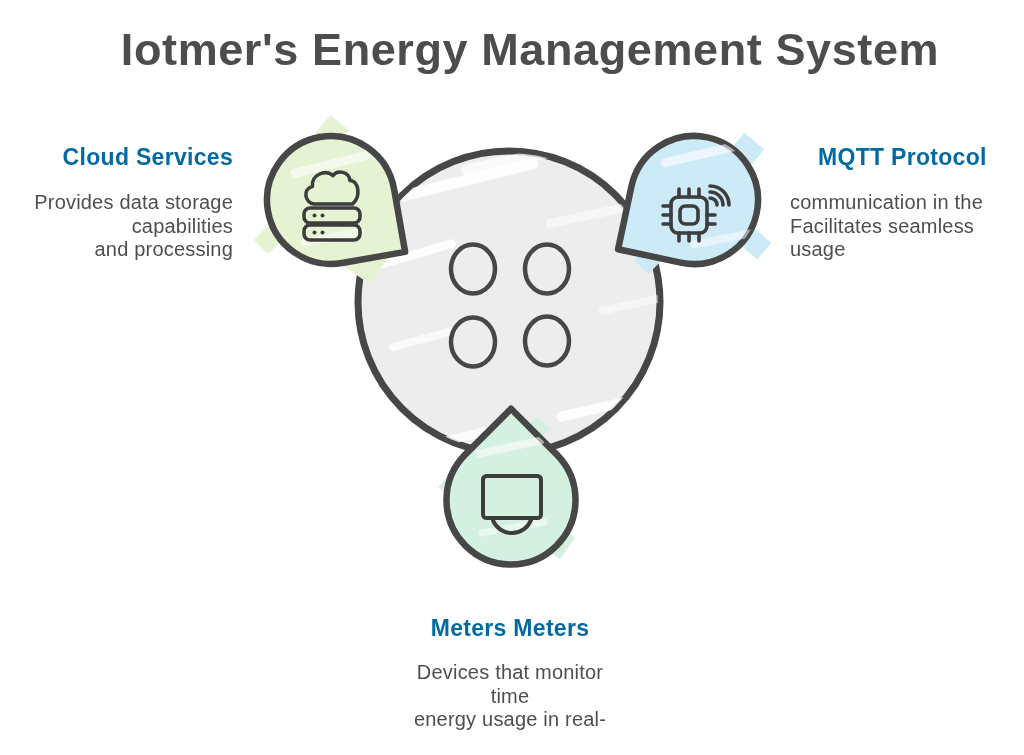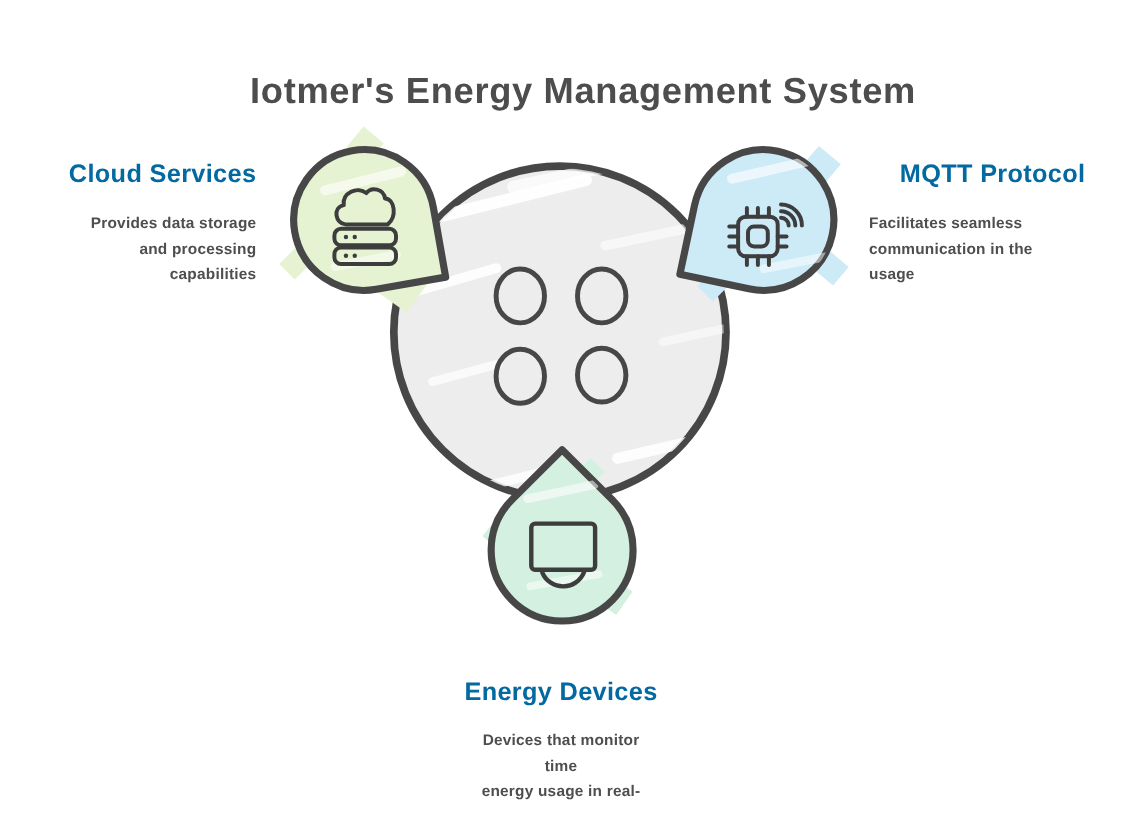--- a/index.html
+++ b/index.html
@@ -2,28 +2,28 @@
 <html><head>
 <meta charset="utf-8">
 <style>
   html,body{margin:0;padding:0;background:#ffffff;}
   .stage{
     position:relative;width:1024px;height:755px;background:#ffffff;overflow:hidden;
     font-family:"Liberation Sans","DejaVu Sans",sans-serif;
   }
   .title{
     position:absolute;top:24px;left:36px;width:988px;text-align:center;
-    font-size:33px;font-weight:700;letter-spacing:.6px;color:#4d4d4d;margin-top:40px;
+    font-size:45px;font-weight:700;letter-spacing:.6px;color:#4d4d4d;
   }
   svg.diagram{position:absolute;left:0;top:0;}
   .node-heading{
     position:absolute;font-size:23px;font-weight:700;letter-spacing:.3px;color:#0369a1;
   }
   .node-body{
-    position:absolute;font-size:14px;font-weight:700;line-height:23.5px;
+    position:absolute;font-size:20px;font-weight:400;line-height:23.5px;
     letter-spacing:.2px;color:#4e4e4e;
   }
   .cloud-heading{top:144px;left:13px;width:220px;text-align:right;}
   .cloud-body{top:191px;left:13px;width:220px;text-align:right;}
   .mqtt-heading{top:144px;left:790px;width:230px;text-align:left;margin-left:28px;}
   .mqtt-body{top:191px;left:790px;width:225px;text-align:left;}
   .meters-heading{top:615px;left:310px;width:400px;text-align:center;}
   .meters-body{top:661px;left:310px;width:400px;text-align:center;}
 </style>
 </head>
@@ -136,31 +136,31 @@
 
     <g fill="none" stroke-width="4" stroke-linecap="round" stroke-linejoin="round" stroke="#3d3d3d">
       <rect x="483" y="476" width="58" height="42" rx="3.5"></rect>
       <path d="M493,520.5 A20.5,20.5 0 0 0 531,520"></path>
     </g>
   </svg>
 
   <div class="node-heading cloud-heading">Cloud Services</div>
   <div class="node-body cloud-body">
     <div>Provides data storage</div>
+    <div>capabilities</div>
     <div>and processing</div>
-    <div>capabilities</div>
   </div>
 
   <div class="node-heading mqtt-heading">MQTT Protocol</div>
   <div class="node-body mqtt-body">
+    <div>communication in the</div>
     <div>Facilitates seamless</div>
-    <div>communication in the</div>
     <div>usage</div>
   </div>
 
-  <div class="node-heading meters-heading">Energy Devices</div>
+  <div class="node-heading meters-heading">Meters Meters</div>
   <div class="node-body meters-body">
     <div>Devices that monitor</div>
     <div>time</div>
     <div>energy usage in real-</div>
   </div>
 
 </div>
 
 </body></html>

